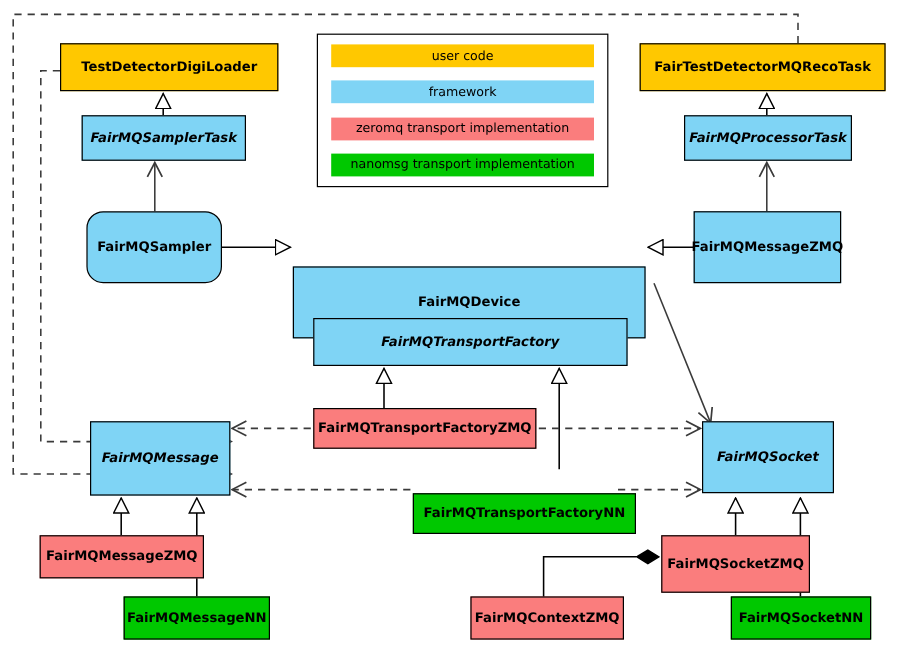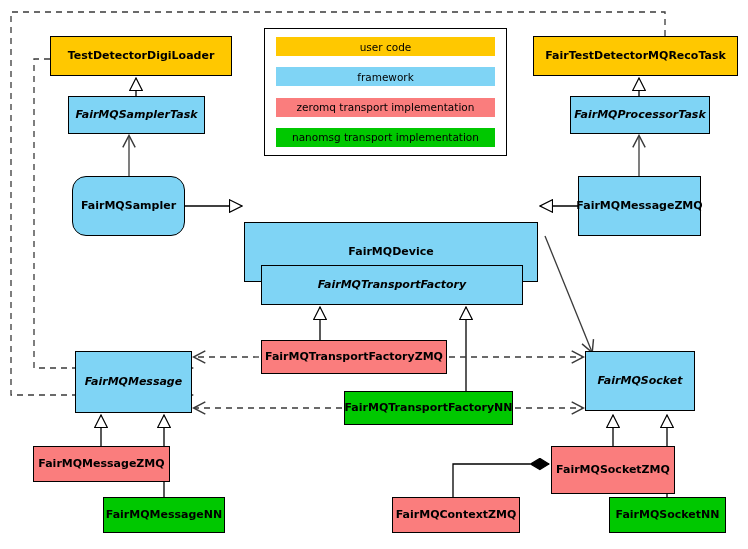--- a/index.html
+++ b/index.html
@@ -149,21 +149,21 @@
 
   <div class="node c-user" style="left:50px;top:36px;width:182px;height:40px;">TestDetectorDigiLoader</div>
   <div class="node c-user" style="left:533px;top:36px;width:205px;height:40px;">FairTestDetectorMQRecoTask</div>
   <div class="node c-framework abstract" style="left:68px;top:96px;width:137px;height:38px;">FairMQSamplerTask</div>
   <div class="node c-framework abstract" style="left:570px;top:96px;width:140px;height:38px;">FairMQProcessorTask</div>
   <div class="node c-framework" style="left:72px;top:176px;width:113px;height:60px;border-radius:14px;">FairMQSampler</div>
   <div class="node c-framework" style="left:244px;top:176px;width:294px;height:60px;margin-top:46px;">FairMQDevice</div>
   <div class="node c-framework" style="left:578px;top:176px;width:123px;height:60px;">FairMQMessageZMQ</div>
   <div class="node c-framework abstract" style="left:261px;top:265px;width:262px;height:40px;">FairMQTransportFactory</div>
   <div class="node c-zeromq" style="left:261px;top:340px;width:186px;height:34px;">FairMQTransportFactoryZMQ</div>
-  <div class="node c-nanomsg" style="left:344px;top:391px;width:169px;height:34px;">FairMQTransportFactoryNN</div>
+  <div class="node c-nanomsg" style="left:344px;top:411px;width:186px;height:34px;">FairMQTransportFactoryNN</div>
   <div class="node c-framework abstract" style="left:75px;top:351px;width:117px;height:62px;">FairMQMessage</div>
   <div class="node c-framework abstract" style="left:585px;top:351px;width:110px;height:60px;">FairMQSocket</div>
   <div class="node c-zeromq" style="left:33px;top:446px;width:137px;height:36px;">FairMQMessageZMQ</div>
   <div class="node c-nanomsg" style="left:103px;top:497px;width:122px;height:36px;">FairMQMessageNN</div>
   <div class="node c-zeromq" style="left:551px;top:446px;width:124px;height:48px;">FairMQSocketZMQ</div>
   <div class="node c-zeromq" style="left:392px;top:497px;width:128px;height:36px;">FairMQContextZMQ</div>
   <div class="node c-nanomsg" style="left:609px;top:497px;width:117px;height:36px;">FairMQSocketNN</div>
 
 </div>
 

